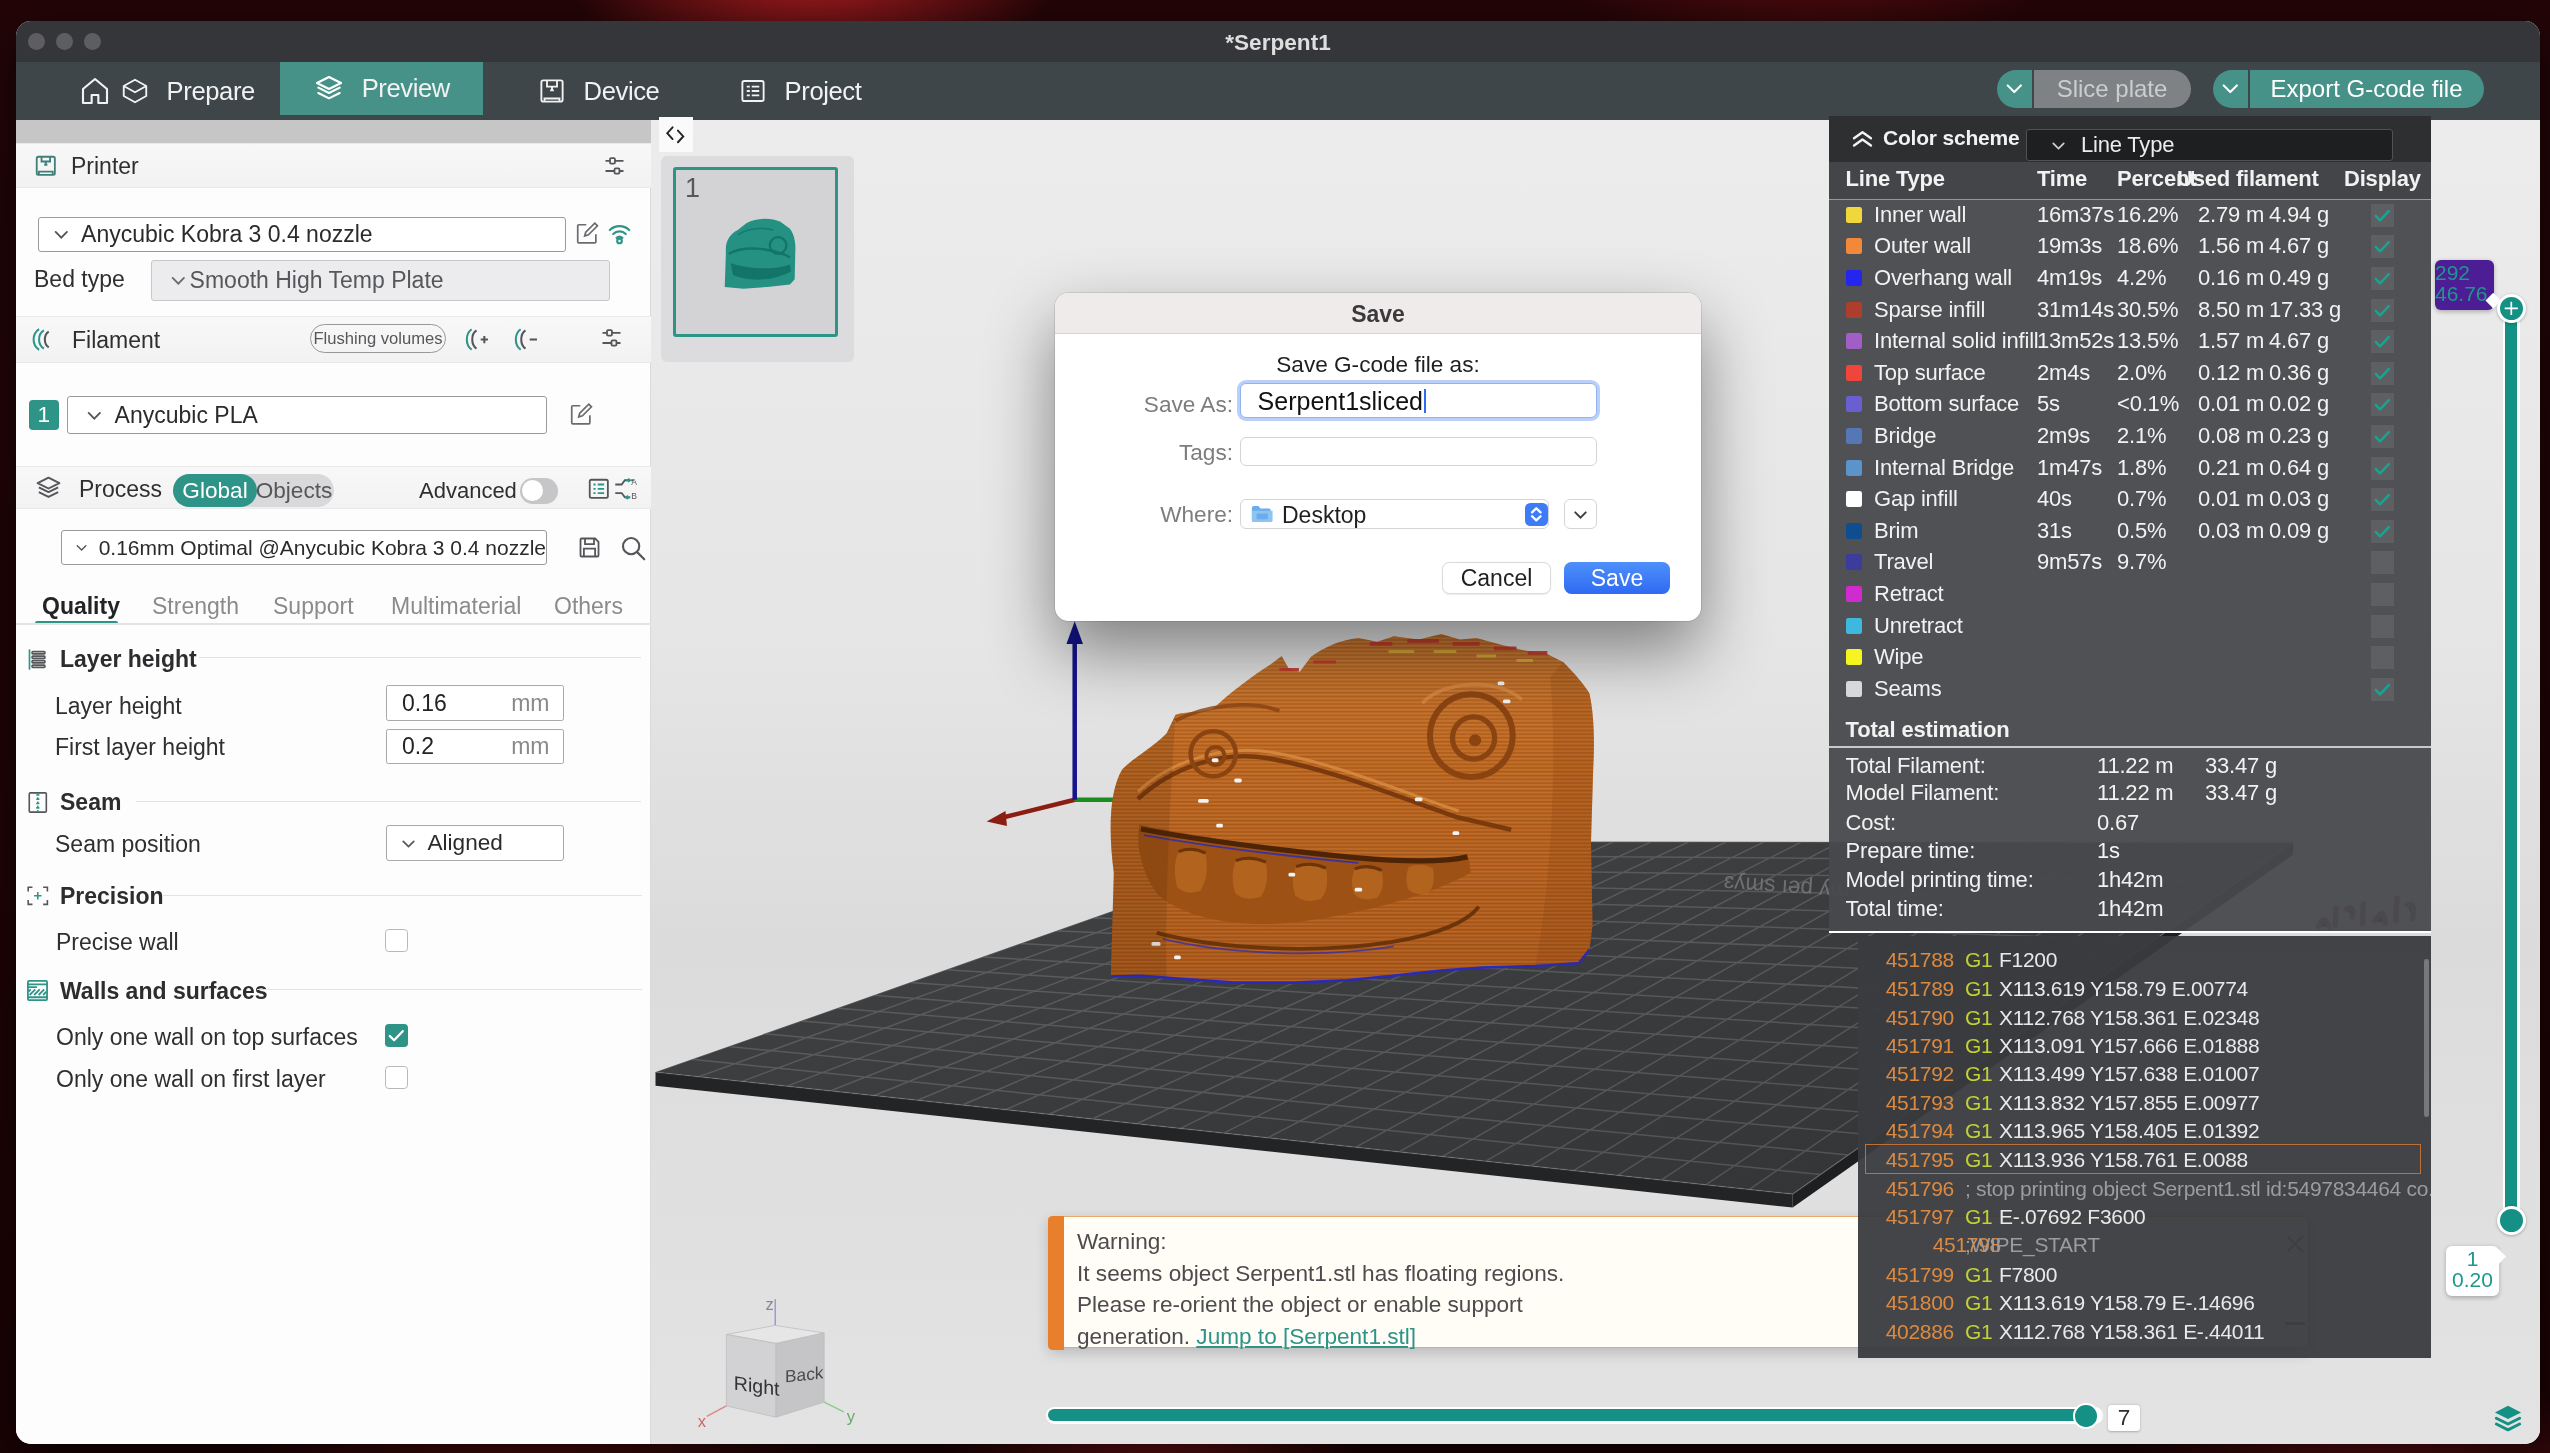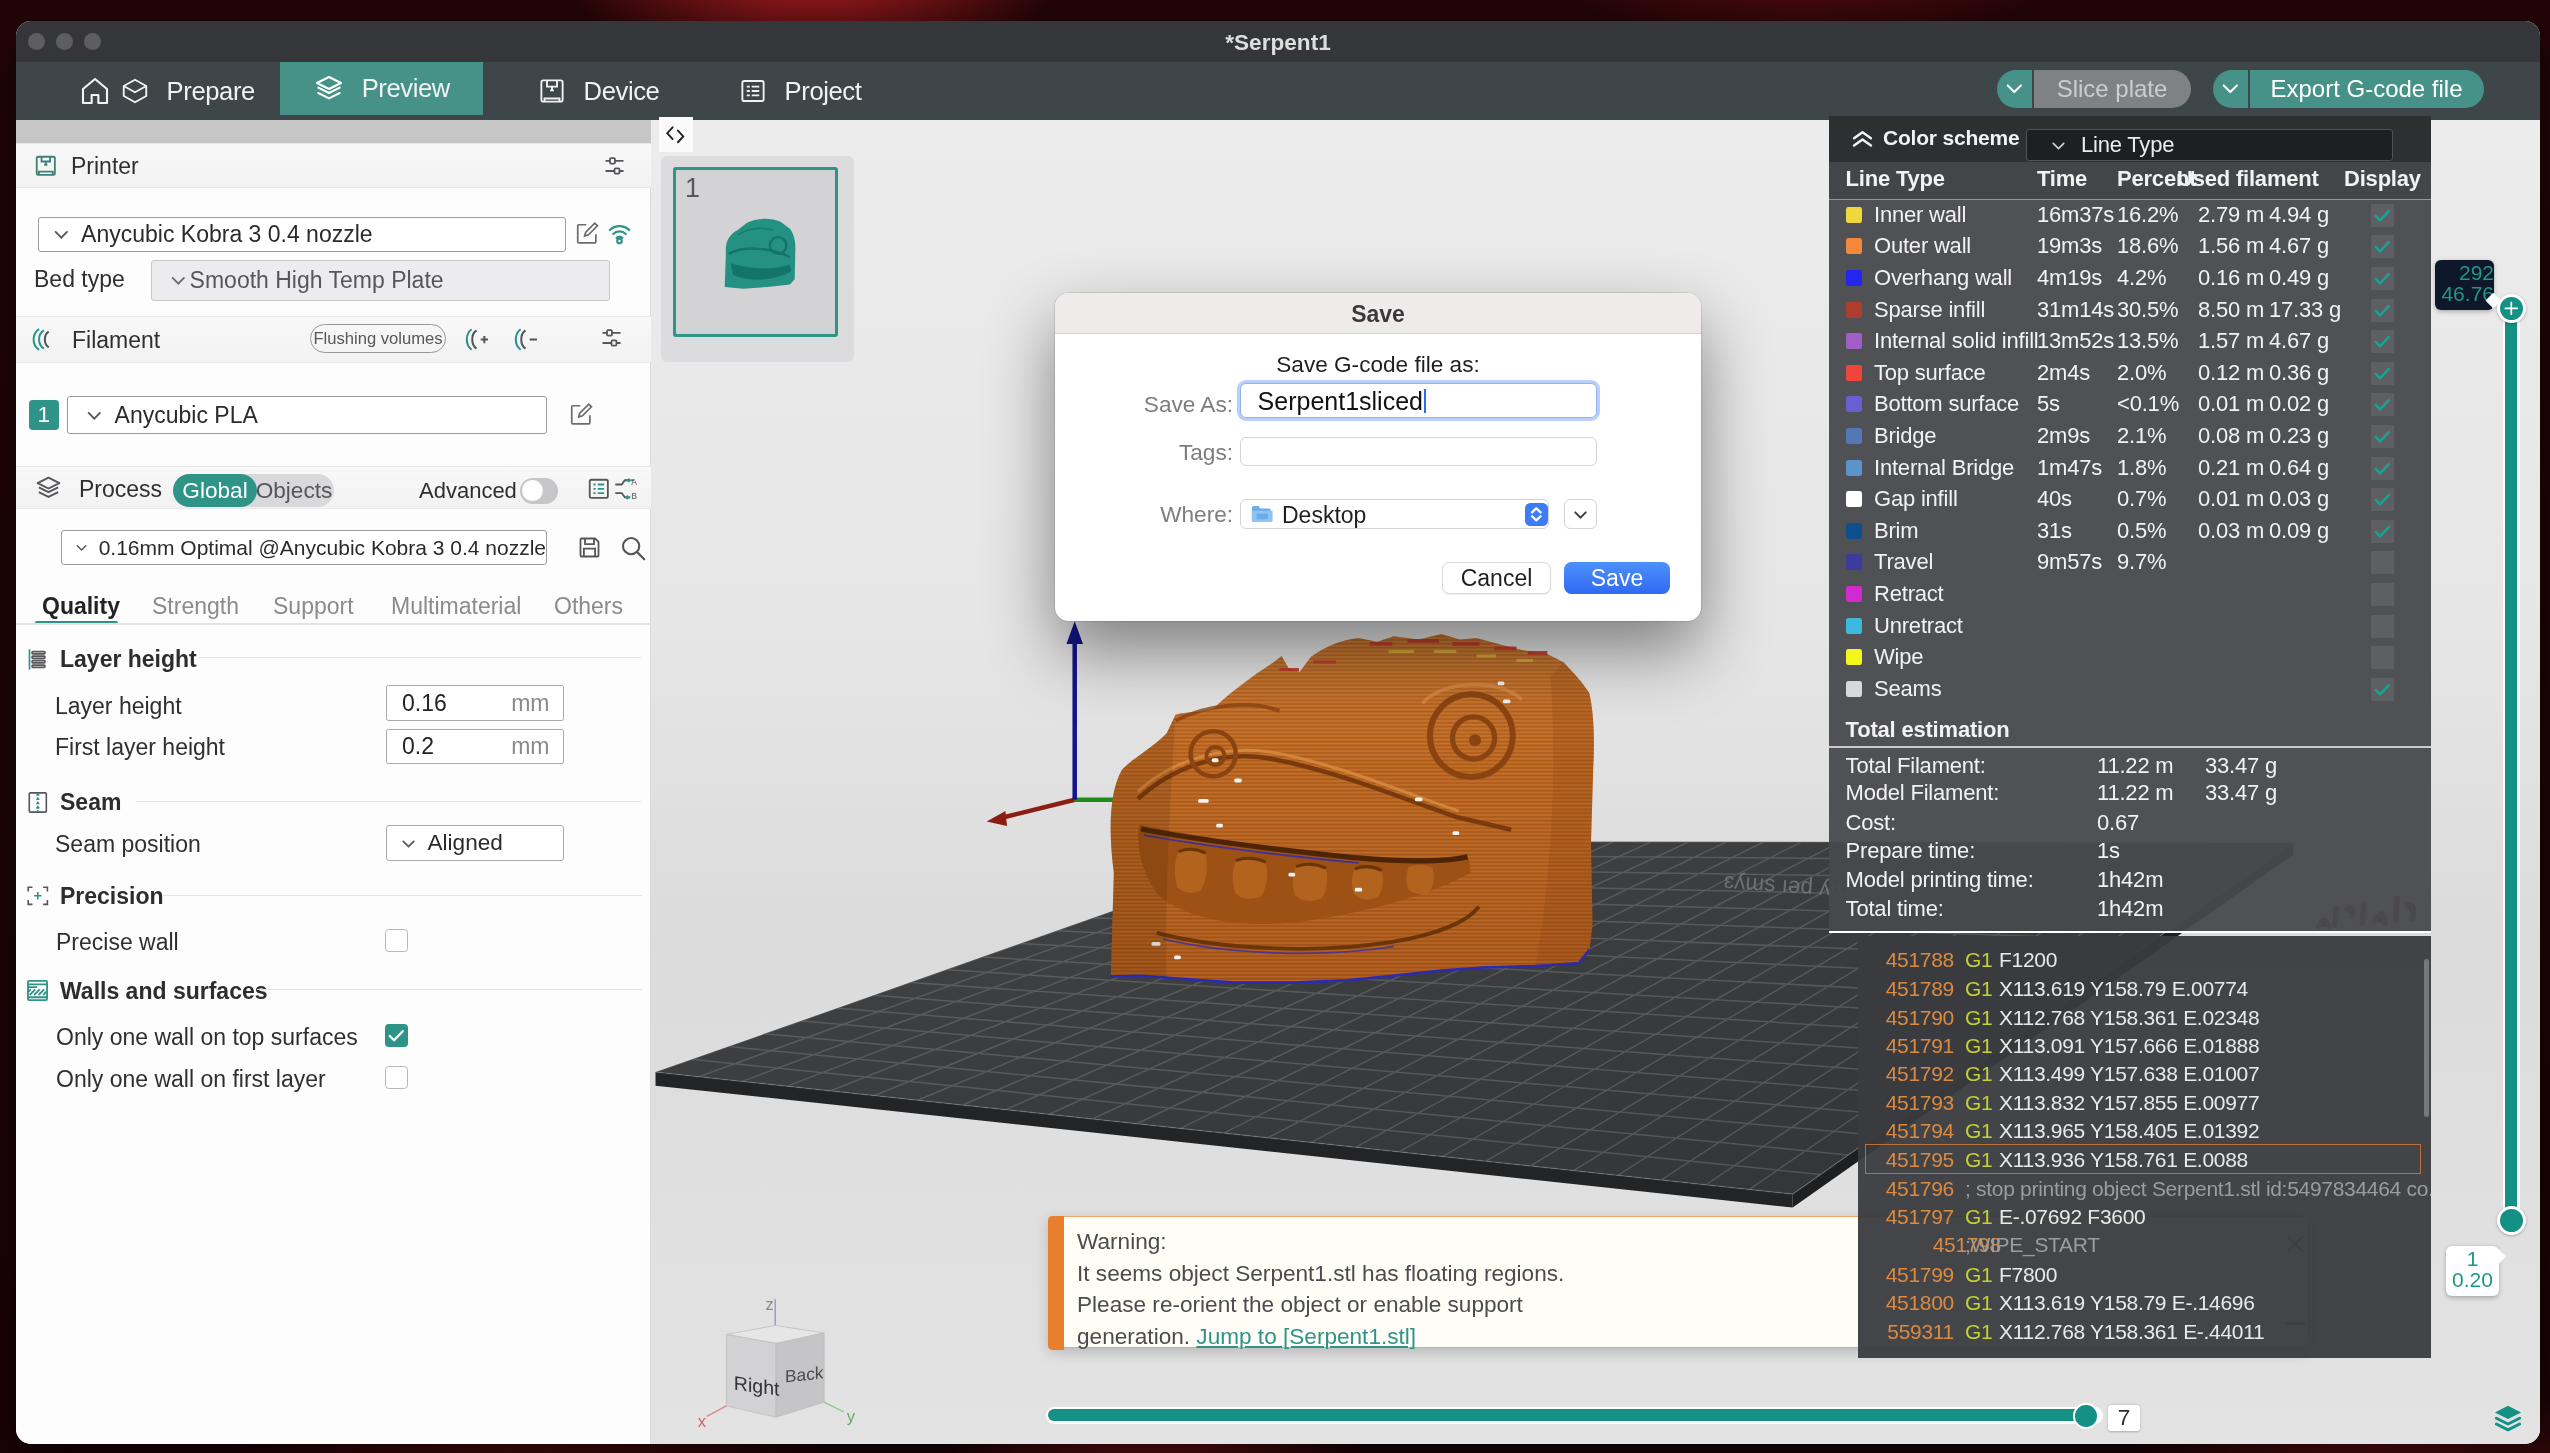--- a/index.html
+++ b/index.html
@@ -683,42 +683,42 @@
         <div class="gn">451799</div>
         <div class="g1">G1</div>
         <div class="gt">F7800</div>
       </div>
     <div class="grow" style="top:352px;">
         <div class="gn">451800</div>
         <div class="g1">G1</div>
         <div class="gt">X113.619 Y158.79 E-.14696</div>
       </div>
     <div class="grow" style="top:381px;">
-        <div class="gn">559311</div>
+        <div class="gn">402886</div>
         <div class="g1">G1</div>
         <div class="gt">X112.768 Y158.361 E-.44011</div>
       </div>
     <div class="abs" style="left:6.8px;top:208px;width:556px;height:30px;border:1.5px solid #bd7038;"></div>
     <div class="abs" style="left:566px;top:22.6px;width:4.5px;height:158px;background:#77787a;border-radius:2.3px;"></div>
   </div>
 
   <div class="abs" style="left:1030px;top:1386px;width:1057px;height:16.6px;background:#fff;border-radius:8.3px;"></div>
   <div class="abs" style="left:1032px;top:1388px;width:1039px;height:12px;background:#149184;border-radius:6px;"></div>
   <div class="abs" style="left:2057px;top:1382px;width:25.6px;height:25.6px;background:#149184;border:2.3px solid #fff;border-radius:50%;"></div>
   <div class="abs" style="left:2092px;top:1384px;width:32px;height:25.6px;background:#fff;border-radius:3px;color:#2e2e30;font-size:22.6px;display:flex;align-items:center;justify-content:center;box-shadow:0 0.8px 2.3px rgba(0,0,0,.25);">7</div>
 
   <div class="abs" style="left:2487px;top:284px;width:16.6px;height:927px;background:#fff;border-radius:8.3px;"></div>
   <div class="abs" style="left:2489px;top:287px;width:12px;height:923px;background:#149184;border-radius:6px;"></div>
   <div class="abs" style="left:2481px;top:273px;width:29px;height:29px;background:#149184;border:3px solid #fff;border-radius:50%;box-shadow:0 0.8px 3px rgba(0,0,0,.3);">
     <svg width="22.6" height="22.6" viewBox="0 0 24 24" stroke="#fff" stroke-width="1.8" fill="none">
         <path d="M12 5v14 M5 12h14"></path>
       </svg>
   </div>
   <div class="abs" style="left:2481px;top:1185px;width:29px;height:29px;background:#149184;border:3px solid #fff;border-radius:50%;box-shadow:0 0.8px 3px rgba(0,0,0,.3);"></div>
-  <div class="abs" style="left:2419px;top:239px;width:59px;height:50px;background:#0f172a;border-radius:6px;box-shadow:0 1.5px 4.5px rgba(0,0,0,.25);color:#1d988a;font-size:21px;text-align:right;">
+  <div class="abs" style="left:2419px;top:239px;width:59px;height:50px;background:#4c1d95;border-radius:6px;box-shadow:0 1.5px 4.5px rgba(0,0,0,.25);color:#1d988a;font-size:21px;text-align:left;">
     <div style="margin-top:0.8px;">292</div>
       <div style="margin-top:-3px;">46.76</div>
     <div class="abs" style="right:-4.5px;bottom:4.5px;width:10.5px;height:10.5px;background:#fff;transform:rotate(45deg);"></div>
   </div>
   <div class="abs" style="left:2430px;top:1225px;width:53px;height:50px;background:#fff;border-radius:6px;box-shadow:0 1.5px 4.5px rgba(0,0,0,.25);color:#1d988a;font-size:21px;text-align:center;">
     <div style="margin-top:0.8px;">1</div>
       <div style="margin-top:-3px;">0.20</div>
     <div class="abs" style="right:-4.5px;top:4.5px;width:10.5px;height:10.5px;background:#fff;transform:rotate(45deg);"></div>
   </div>
   <svg class="abs" style="left:2473px;top:1379px;" width="38" height="35" viewBox="0 0 24 24" fill="none" stroke="#149184" stroke-width="2">

